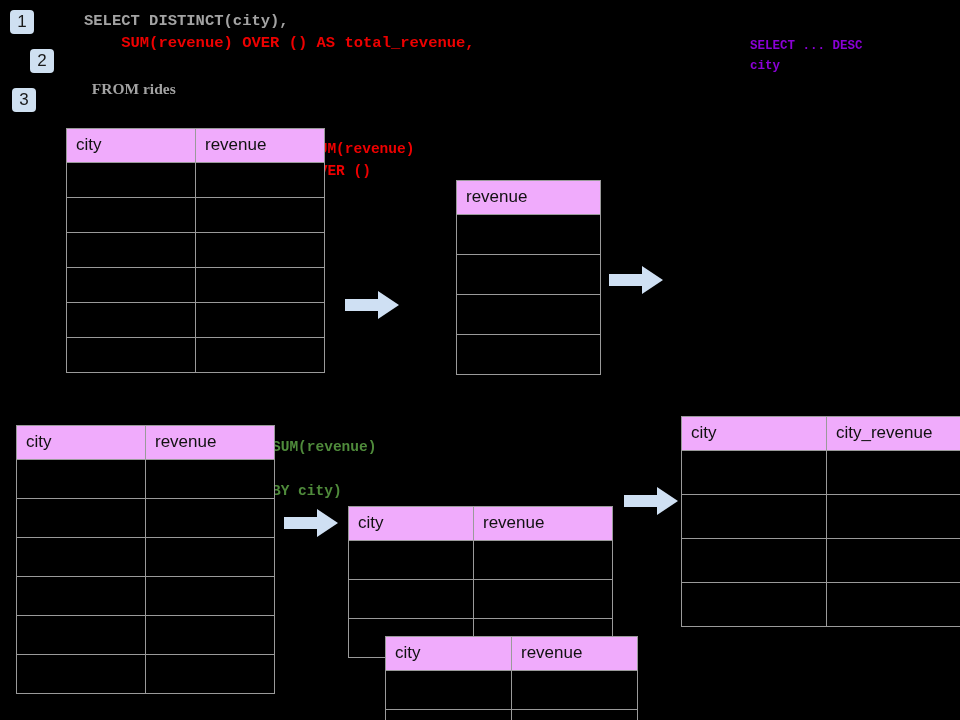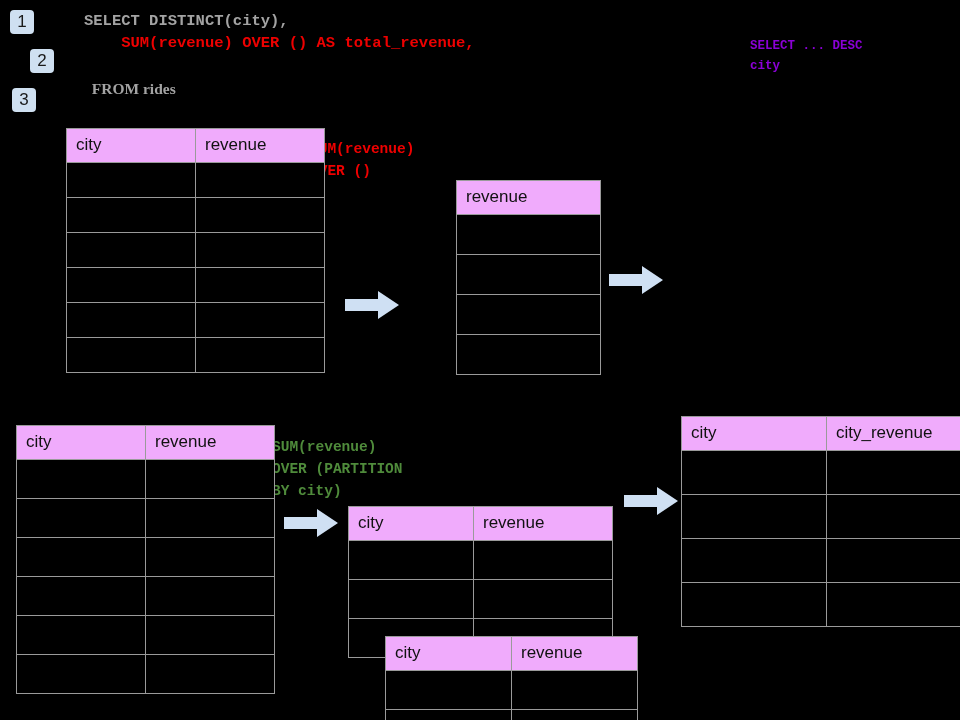--- a/index.html
+++ b/index.html
@@ -109,21 +109,20 @@
   <div class="sql sql-red" style="left:84px; top:33px;">    SUM(revenue) OVER () AS total_revenue,</div>
   <div class="sql sql-purple" style="left:84px; top:78px;font-family:Liberation Serif, serif;">  FROM rides</div>
 
   <div class="side-note" style="left:750px; top:37px;">SELECT ... DESC</div>
   <div class="side-note" style="left:750px; top:57px;">city</div>
 
   <div class="annot annot-red" style="left:310px; top:138px;">SUM(revenue)</div>
   <div class="annot annot-red" style="left:310px; top:160px;">OVER ()</div>
 
   <div class="annot annot-green" style="left:272px; top:436px;">SUM(revenue)</div>
-  <div class="annot annot-green" style="left:272px; top:458px;">OVER (PARTITION</div>
   <div class="annot annot-green" style="left:272px; top:480px;">BY city)</div>
 
   <table class="tbl" style="left:66px; top:128px; width:238px;">
     <tbody>
         <tr>
       <td class="hdr" style="width:119px;">city</td>
       <td class="hdr" style="width:119px;">revenue</td>
     </tr>
     <tr>
           <td style="height:34px;"></td>

